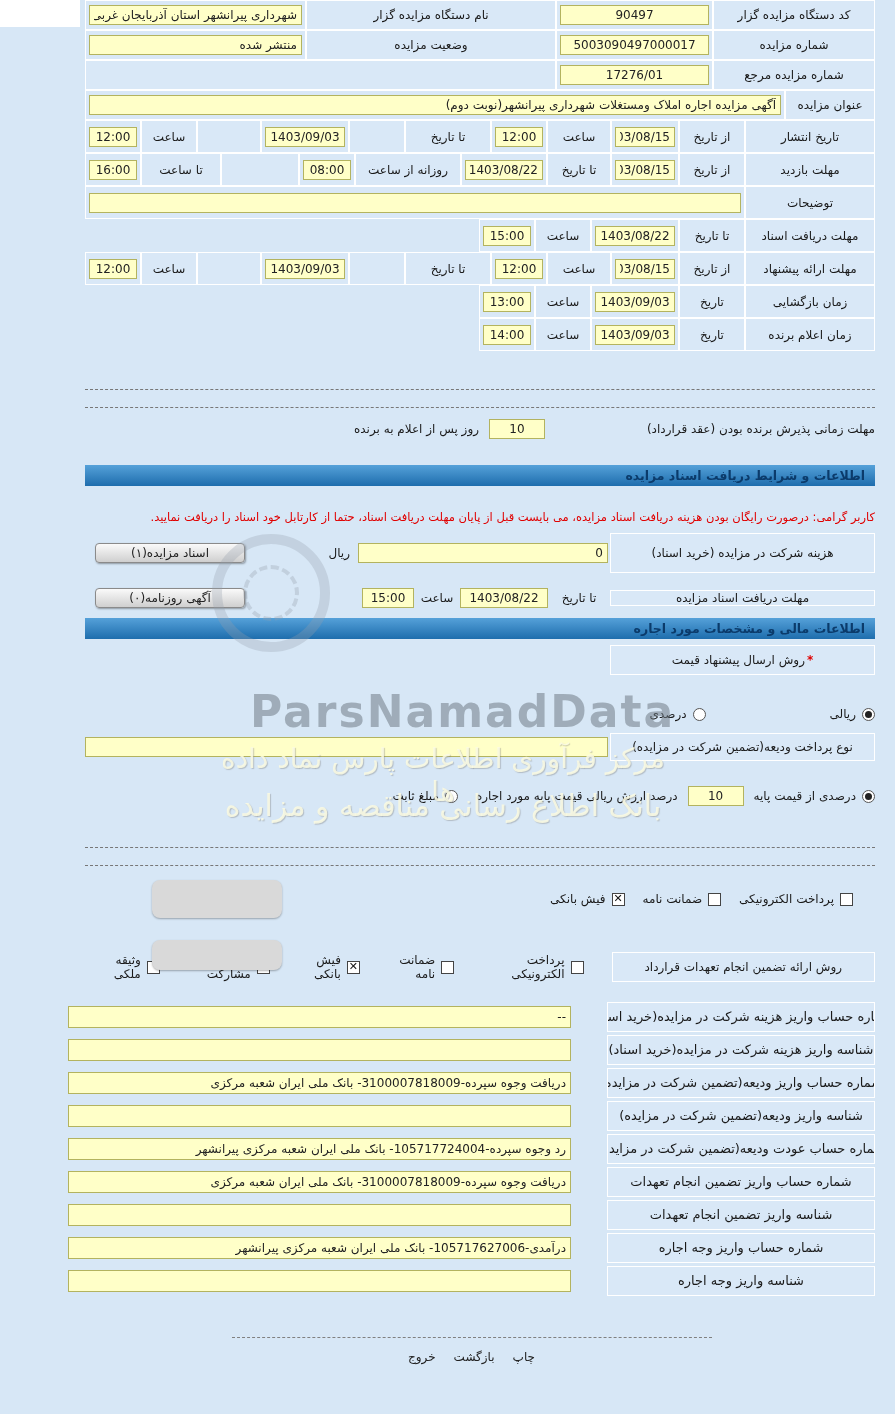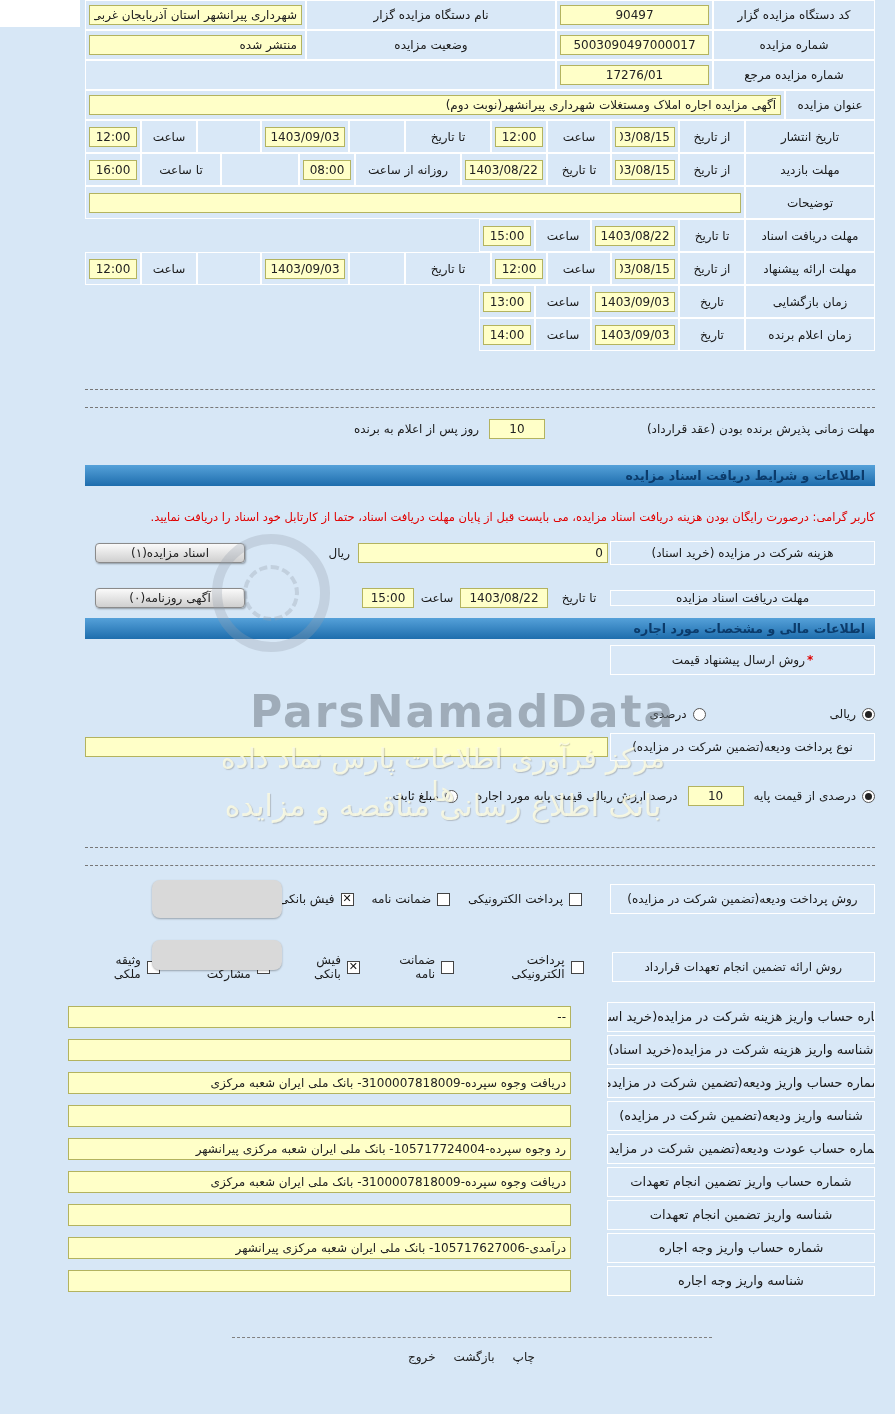--- a/index.html
+++ b/index.html
@@ -249,21 +249,21 @@
   <div class="row mt9" style="height:24px">
     <span class="w265 rightal">مهلت زمانی پذیرش برنده بودن (عقد قرارداد)</span>
     <input class="fld center w56" style="margin-right: 65px;" readonly="" value="10">
     <span style="margin-right:10px">روز پس از اعلام به برنده</span>
   </div>
 
   <div class="bar mt7">اطلاعات و شرایط دریافت اسناد مزایده</div>
   <div class="notice mt7">کاربر گرامی: درصورت رایگان بودن هزینه دریافت اسناد مزایده، می بایست قبل از پایان مهلت دریافت اسناد، حتما از کارتابل خود اسناد را دریافت نمایید.</div>
 
   <div class="row mt13" style="height:28px">
-    <div class="cell w265" style="height:24px">هزینه شرکت در مزایده (خرید اسناد)</div>
+    <div class="cell w265" style="height:40px">هزینه شرکت در مزایده (خرید اسناد)</div>
     <input class="fld rightal w250" style="margin-right: 2px;" readonly="" value="0">
     <span style="margin-right:8px">ریال</span>
     <div class="sp f1"></div>
     <div class="btn">اسناد مزایده(۱)</div>
   </div>
 
   <div class="row mt17" style="height:28px">
     <div class="cell w265" style="height:16px">مهلت دریافت اسناد مزایده</div>
     <span class="subplain w62">تا تاریخ</span>
     <input class="fld center w88" readonly="" value="1403/08/22" style="">
@@ -300,21 +300,20 @@
     <span>درصدی از قیمت پایه</span>
     <input class="fld center w56" style="margin-right: 4px;" readonly="" value="10">
     <span style="margin-right:4px">درصد ارزش ریالی قیمت پایه مورد اجاره</span>
     <span class="rd" style="margin-right:12px"></span>
     <span>مبلغ ثابت</span>
   </div>
 
   <div class="dashpair mt38"></div>
 
   <div class="optrow cbrow mt10" style="height:46px">
-    <div class="cell w265">روش پرداخت ودیعه(تضمین شرکت در مزایده)</div>
     <span class="cb" style="margin-right:22px"></span>
     <span>پرداخت الکترونیکی</span>
     <span class="cb" style="margin-right:12px"></span>
     <span>ضمانت نامه</span>
     <span class="cb on" style="margin-right:12px"></span>
     <span>فیش بانکی</span>
     <div class="pill" style="top:4px;height:38px"></div>
   </div>
 
   <div class="optrow cbrow mt16" style="height:58px">

